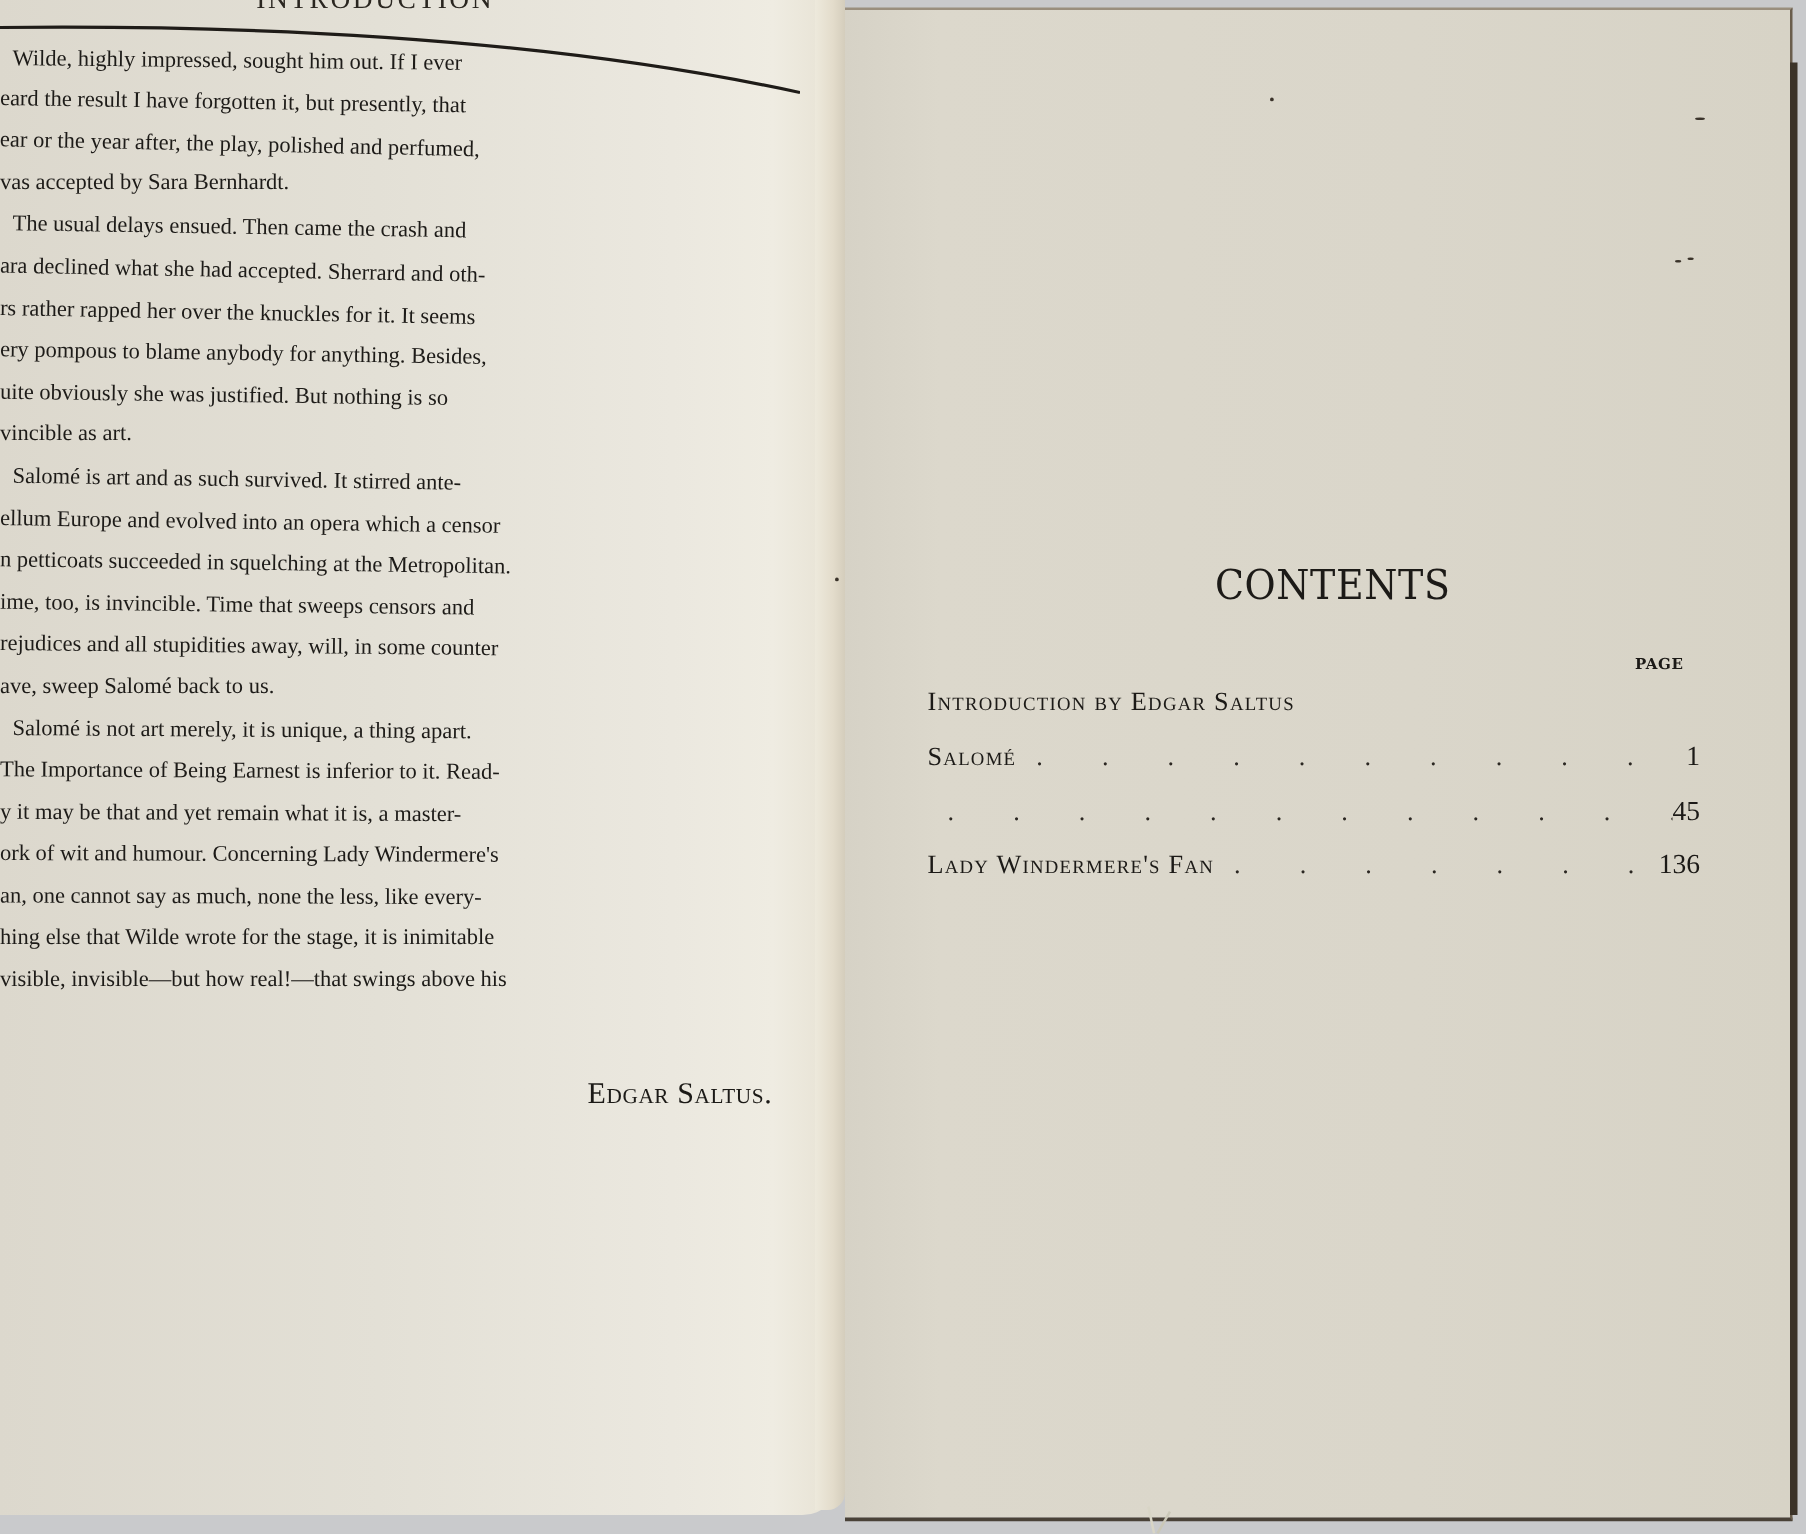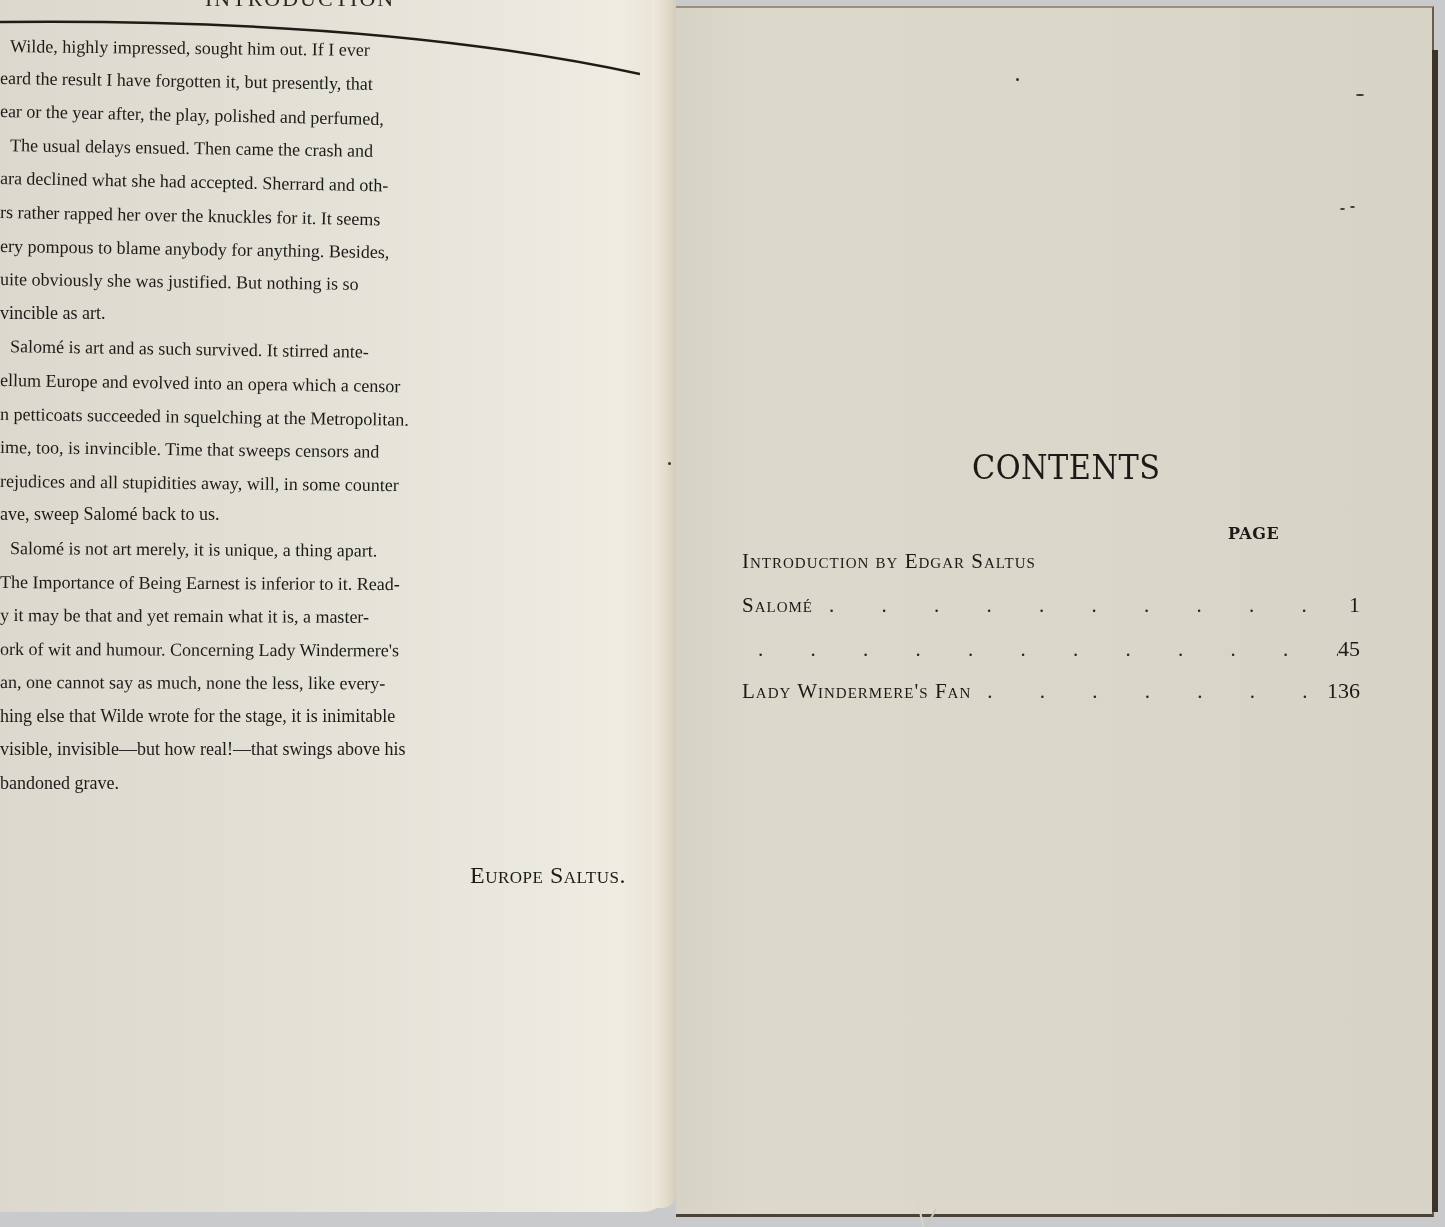--- a/index.html
+++ b/index.html
@@ -47,21 +47,21 @@
   .signature {
     position: absolute; left: 470px; top: 862px; font-size: 24px;
     font-variant: small-caps; letter-spacing: 0.5px;
   }
   .toc-title {
     position: absolute; left: 972px; top: 448px; font-size: 33px;
     font-family: "DejaVu Serif", serif; font-weight: normal; letter-spacing: 0.5px;
     transform: scaleX(0.92); transform-origin: left;
   }
   .toc-page-label {
-    position: absolute; left: 1228px; top: 524px; font-size: 16px; font-weight: bold;
+    position: absolute; left: 1308px; top: 524px; font-size: 12px; font-weight: bold;
     font-family: "DejaVu Serif", serif; letter-spacing: 0.5px; text-align: right;
   }
   .toc-row {
     position: absolute; left: 742px; width: 618px; height: 30px;
     display: flex; align-items: center; font-size: 21px;
     font-variant: small-caps; letter-spacing: 1px;
   }
   .toc-row .title { white-space: nowrap; }
   .toc-row .dots {
     flex: 1; overflow: hidden; white-space: nowrap; letter-spacing: 21px;
@@ -85,43 +85,43 @@
   <div class="left-page">
     <div class="running-head">INTRODUCTION</div>
     <svg class="head-rule" viewBox="0 0 640 70" preserveAspectRatio="none">
       <path d="M0 8 Q 380 4 640 60" stroke="#1f1c18" stroke-width="2.5" fill="none"></path>
     </svg>
 
     <div class="left-text">
       <div class="line indent" style="top:2px;transform:rotate(0.6deg);transform-origin:left">Wilde, highly impressed, sought him out.  If I ever</div>
       <div class="line" style="transform:rotate(0.9deg);transform-origin:left">eard the result I have forgotten it, but presently, that</div>
       <div class="line" style="transform:rotate(1.2deg);transform-origin:left">ear or the year after, the play, polished and perfumed,</div>
+      <div class="line">vas accepted by Sara Bernhardt.</div>
       <div class="line indent" style="transform:rotate(0.9deg);transform-origin:left">The usual delays ensued.  Then came the crash and</div>
       <div class="line" style="transform:rotate(1.1deg);transform-origin:left">ara declined what she had accepted.  Sherrard and oth-</div>
       <div class="line" style="transform:rotate(1.1deg);transform-origin:left">rs rather rapped her over the knuckles for it.  It seems</div>
       <div class="line" style="transform:rotate(0.9deg);transform-origin:left">ery pompous to blame anybody for anything.  Besides,</div>
       <div class="line" style="transform:rotate(0.8deg);transform-origin:left">uite obviously she was justified.  But nothing is so</div>
       <div class="line">vincible as art.</div>
       <div class="line indent" style="transform:rotate(0.9deg);transform-origin:left">Salomé is art and as such survived.  It stirred ante-</div>
       <div class="line" style="transform:rotate(0.9deg);transform-origin:left">ellum Europe and evolved into an opera which a censor</div>
       <div class="line" style="transform:rotate(0.8deg);transform-origin:left">n petticoats succeeded in squelching at the Metropolitan.</div>
       <div class="line" style="transform:rotate(0.7deg);transform-origin:left">ime, too, is invincible.  Time that sweeps censors and</div>
       <div class="line" style="transform:rotate(0.6deg);transform-origin:left">rejudices and all stupidities away, will, in some counter</div>
       <div class="line">ave, sweep Salomé back to us.</div>
       <div class="line indent" style="transform:rotate(0.4deg);transform-origin:left">Salomé is not art merely, it is unique, a thing apart.</div>
       <div class="line" style="transform:rotate(0.3deg);transform-origin:left">The Importance of Being Earnest is inferior to it.  Read-</div>
       <div class="line" style="transform:rotate(0.3deg);transform-origin:left">y it may be that and yet remain what it is, a master-</div>
       <div class="line" style="transform:rotate(0.2deg);transform-origin:left">ork of wit and humour.  Concerning Lady Windermere's</div>
       <div class="line" style="transform:rotate(0.2deg);transform-origin:left">an, one cannot say as much, none the less, like every-</div>
       <div class="line">hing else that Wilde wrote for the stage, it is inimitable</div>
       <div class="line">visible, invisible—but how real!—that swings above his</div>
-      <div class="line">bandoned grave.</div>
     </div>
 
-    <div class="signature">Europe Saltus.</div>
+    <div class="signature">Edgar Saltus.</div>
   </div>
   <div class="left-fold"></div>
 
   <div class="toc-title">CONTENTS</div>
   <div class="toc-page-label">PAGE</div>
 
   <div class="toc-row" style="top:546px">
     <span class="title">Introduction by Edgar Saltus</span>
   </div>
   <div class="toc-row" style="top:590px">

